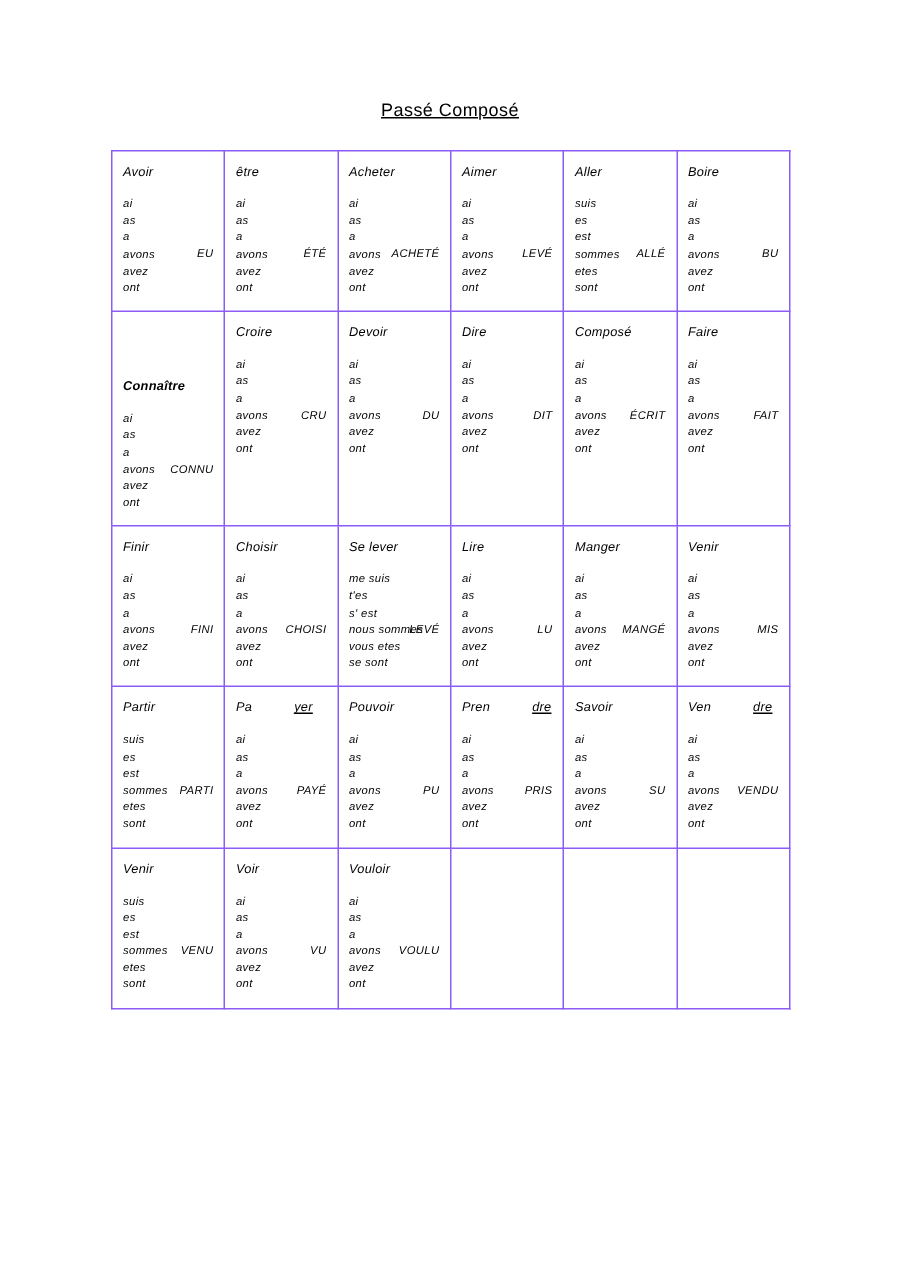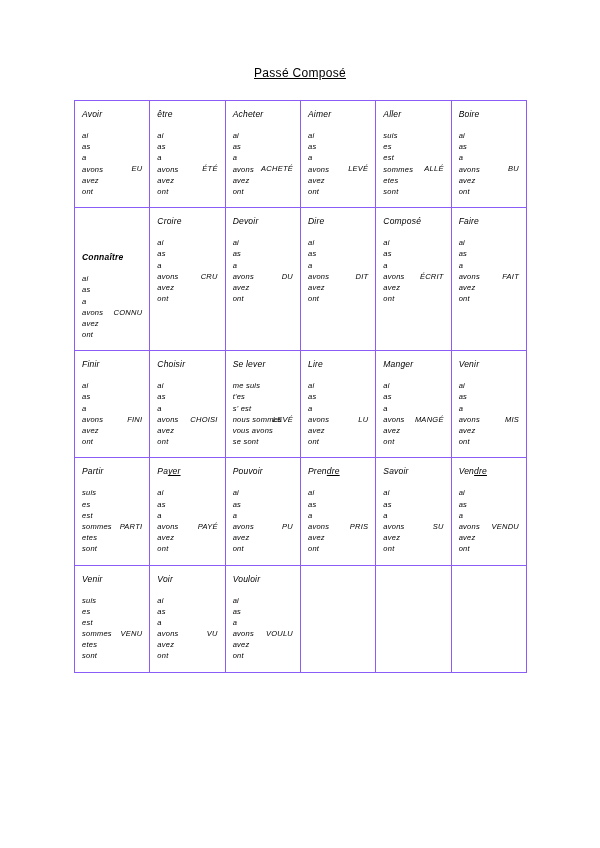--- a/index.html
+++ b/index.html
@@ -48,21 +48,21 @@
     box-sizing: border-box;
     font-style: italic;
   }
   .verb-name {
     font-size: 8.5px;
     margin-bottom: 11px;
     letter-spacing: 0.2px;
     white-space: nowrap;
   }
   .verb-name.bold { font-weight: bold; margin-top: 36px; }
-  .verb-name .und { text-decoration: underline; }
+  .verb-name .und { text-decoration: underline; margin-left: 28px; }
   .conj {
     font-size: 7.5px;
     line-height: 11.2px;
     letter-spacing: 0.25px;
   }
   .conj .row {
     display: block;
     white-space: nowrap;
     position: relative;
     height: 11.2px;
@@ -241,21 +241,21 @@
               <div class="row"><span class="aux">ont</span></div>
             </div>
           </td>
           <td>
             <div class="verb-name">Se lever</div>
             <div class="conj">
               <div class="row"><span class="aux">me suis</span></div>
               <div class="row"><span class="aux">t'es</span></div>
               <div class="row"><span class="aux">s' est</span><span class="pp">LEVÉ</span></div>
               <div class="row"><span class="aux">nous sommes</span></div>
-              <div class="row"><span class="aux">vous avons</span></div>
+              <div class="row"><span class="aux">vous etes</span></div>
               <div class="row"><span class="aux">se sont</span></div>
             </div>
           </td>
           <td>
             <div class="verb-name">Lire</div>
             <div class="conj">
               <div class="row"><span class="aux">ai</span></div>
               <div class="row"><span class="aux">as</span></div>
               <div class="row"><span class="aux">a</span><span class="pp">LU</span></div>
               <div class="row"><span class="aux">avons</span></div>

